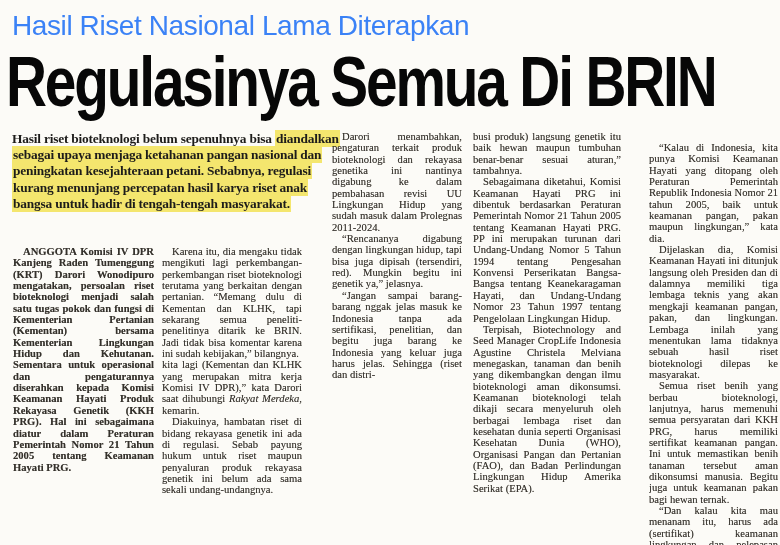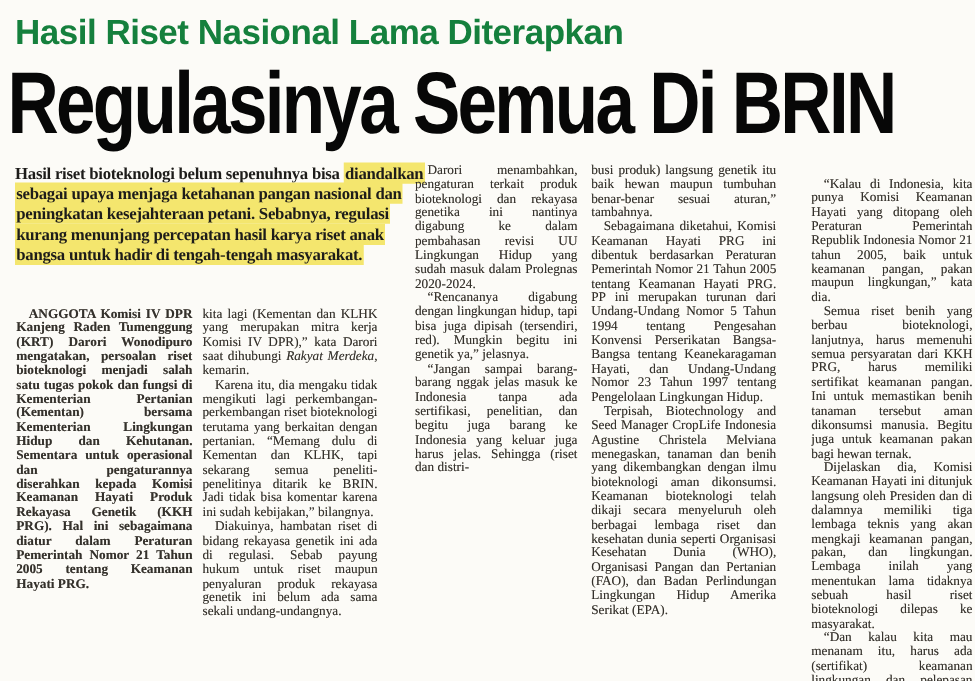--- a/index.html
+++ b/index.html
@@ -9,22 +9,22 @@
     font-family:"Liberation Serif", serif;
   }
   .page{
     position:relative;width:780px;height:545px;overflow:hidden;
     background:#fcfbf7;
   }
   
   .kicker{
     position:absolute;left:12px;top:10px;
     font-family:"Liberation Sans", sans-serif;
-    font-size:28px;font-weight:700;letter-spacing:-0.4px;
-    color:#15803d;white-space:nowrap;
+    font-size:28px;font-weight:400;letter-spacing:-0.4px;
+    color:#3b82f6;white-space:nowrap;
   }
   .headline{
     position:absolute;left:6px;top:46px;margin:0;
     font-family:"Liberation Sans", sans-serif;
     font-size:66px;line-height:68px;font-weight:700;
     letter-spacing:-2.5px;color:#070707;white-space:nowrap;
     transform:scale(0.86,1.06);transform-origin:0 0;
   }
   
   .lead{
@@ -63,34 +63,34 @@
   <div class="kicker">Hasil Riset Nasional Lama Diterapkan</div>
 
   <h1 class="headline"><span>Regulasinya Semua Di BRIN</span></h1>
 
   <div class="lead"><span class="lead-plain">Hasil riset bioteknologi belum sepenuhnya bisa </span><span class="hl" style="background: rgb(244, 230, 110);">diandalkan sebagai upaya menjaga ketahanan pangan nasional dan peningkatan kesejahteraan petani. Sebabnya, regulasi kurang menunjang percepatan hasil karya riset anak bangsa untuk hadir di tengah-tengah masyarakat.</span></div>
 
   <div class="col col-a">
       <p class="para ind">ANGGOTA Komisi IV DPR Kanjeng Raden Tumenggung (KRT) Darori Wonodipuro mengatakan, persoalan riset bioteknologi menjadi salah satu tugas pokok dan fungsi di Kementerian Pertanian (Kementan) bersama Kementerian Lingkungan Hidup dan Kehutanan. Sementara untuk operasional dan pengaturannya diserahkan kepada Komisi Keamanan Hayati Produk Rekayasa Genetik (KKH PRG). Hal ini sebagaimana diatur dalam Peraturan Pemerintah Nomor 21 Tahun 2005 tentang Keamanan Hayati PRG.</p>
     </div>
   <div class="col col-b">
+      <p class="para ind">Karena itu, dia mengaku tidak mengikuti lagi perkembangan-perkembangan riset bioteknologi terutama yang berkaitan dengan pertanian. “Memang dulu di Kementan dan KLHK, tapi sekarang semua peneliti-penelitinya ditarik ke BRIN. Jadi tidak bisa komentar karena ini sudah kebijakan,” bilangnya.</p>
       <p class="para">kita lagi (Kementan dan KLHK yang merupakan mitra kerja Komisi IV DPR),” kata Darori saat dihubungi <i>Rakyat Merdeka</i>, kemarin.</p>
-      <p class="para ind">Karena itu, dia mengaku tidak mengikuti lagi perkembangan-perkembangan riset bioteknologi terutama yang berkaitan dengan pertanian. “Memang dulu di Kementan dan KLHK, tapi sekarang semua peneliti-penelitinya ditarik ke BRIN. Jadi tidak bisa komentar karena ini sudah kebijakan,” bilangnya.</p>
       <p class="para ind">Diakuinya, hambatan riset di bidang rekayasa genetik ini ada di regulasi. Sebab payung hukum untuk riset maupun penyaluran produk rekayasa genetik ini belum ada sama sekali undang-undangnya.</p>
     </div>
   <div class="col col-c">
-      <p class="para ind">Darori menambahkan, pengaturan terkait produk bioteknologi dan rekayasa genetika ini nantinya digabung ke dalam pembahasan revisi UU Lingkungan Hidup yang sudah masuk dalam Prolegnas 2020-2024.</p>
+      <p class="para ind">Darori menambahkan, pengaturan terkait produk bioteknologi dan rekayasa genetika ini nantinya digabung ke dalam pembahasan revisi UU Lingkungan Hidup yang sudah masuk dalam Prolegnas 2011-2024.</p>
       <p class="para ind">“Rencananya digabung dengan lingkungan hidup, tapi bisa juga dipisah (tersendiri, red). Mungkin begitu ini genetik ya,” jelasnya.</p>
       <p class="para ind">“Jangan sampai barang-barang nggak jelas masuk ke Indonesia tanpa ada sertifikasi, penelitian, dan begitu juga barang ke Indonesia yang keluar juga harus jelas. Sehingga (riset dan distri-</p>
     </div>
   <div class="col col-d">
       <p class="para">busi produk) langsung genetik itu baik hewan maupun tumbuhan benar-benar sesuai aturan,” tambahnya.</p>
       <p class="para ind">Sebagaimana diketahui, Komisi Keamanan Hayati PRG ini dibentuk berdasarkan Peraturan Pemerintah Nomor 21 Tahun 2005 tentang Keamanan Hayati PRG. PP ini merupakan turunan dari Undang-Undang Nomor 5 Tahun 1994 tentang Pengesahan Konvensi Perserikatan Bangsa-Bangsa tentang Keanekaragaman Hayati, dan Undang-Undang Nomor 23 Tahun 1997 tentang Pengelolaan Lingkungan Hidup.</p>
       <p class="para ind">Terpisah, Biotechnology and Seed Manager CropLife Indonesia Agustine Christela Melviana menegaskan, tanaman dan benih yang dikembangkan dengan ilmu bioteknologi aman dikonsumsi. Keamanan bioteknologi telah dikaji secara menyeluruh oleh berbagai lembaga riset dan kesehatan dunia seperti Organisasi Kesehatan Dunia (WHO), Organisasi Pangan dan Pertanian (FAO), dan Badan Perlindungan Lingkungan Hidup Amerika Serikat (EPA).</p>
     </div>
   <div class="col col-e">
       <p class="para ind">“Kalau di Indonesia, kita punya Komisi Keamanan Hayati yang ditopang oleh Peraturan Pemerintah Republik Indonesia Nomor 21 tahun 2005, baik untuk keamanan pangan, pakan maupun lingkungan,” kata dia.</p>
+      <p class="para ind">Dijelaskan dia, Komisi Keamanan Hayati ini ditunjuk langsung oleh Presiden dan di dalamnya memiliki tiga lembaga teknis yang akan mengkaji keamanan pangan, pakan, dan lingkungan. Lembaga inilah yang menentukan lama tidaknya sebuah hasil riset bioteknologi dilepas ke masyarakat.</p>
       <p class="para ind">Semua riset benih yang berbau bioteknologi, lanjutnya, harus memenuhi semua persyaratan dari KKH PRG, harus memiliki sertifikat keamanan pangan. Ini untuk memastikan benih tanaman tersebut aman dikonsumsi manusia. Begitu juga untuk keamanan pakan bagi hewan ternak.</p>
-      <p class="para ind">Dijelaskan dia, Komisi Keamanan Hayati ini ditunjuk langsung oleh Presiden dan di dalamnya memiliki tiga lembaga teknis yang akan mengkaji keamanan pangan, pakan, dan lingkungan. Lembaga inilah yang menentukan lama tidaknya sebuah hasil riset bioteknologi dilepas ke masyarakat.</p>
       <p class="para ind">“Dan kalau kita mau menanam itu, harus ada (sertifikat) keamanan lingkungan dan pelepasan varietas di Indonesia. Sekarang permasalahannya di mana, ya memang lama,” ungkapnya. </p>
     </div>
 
 </div>
 
 </body></html>

